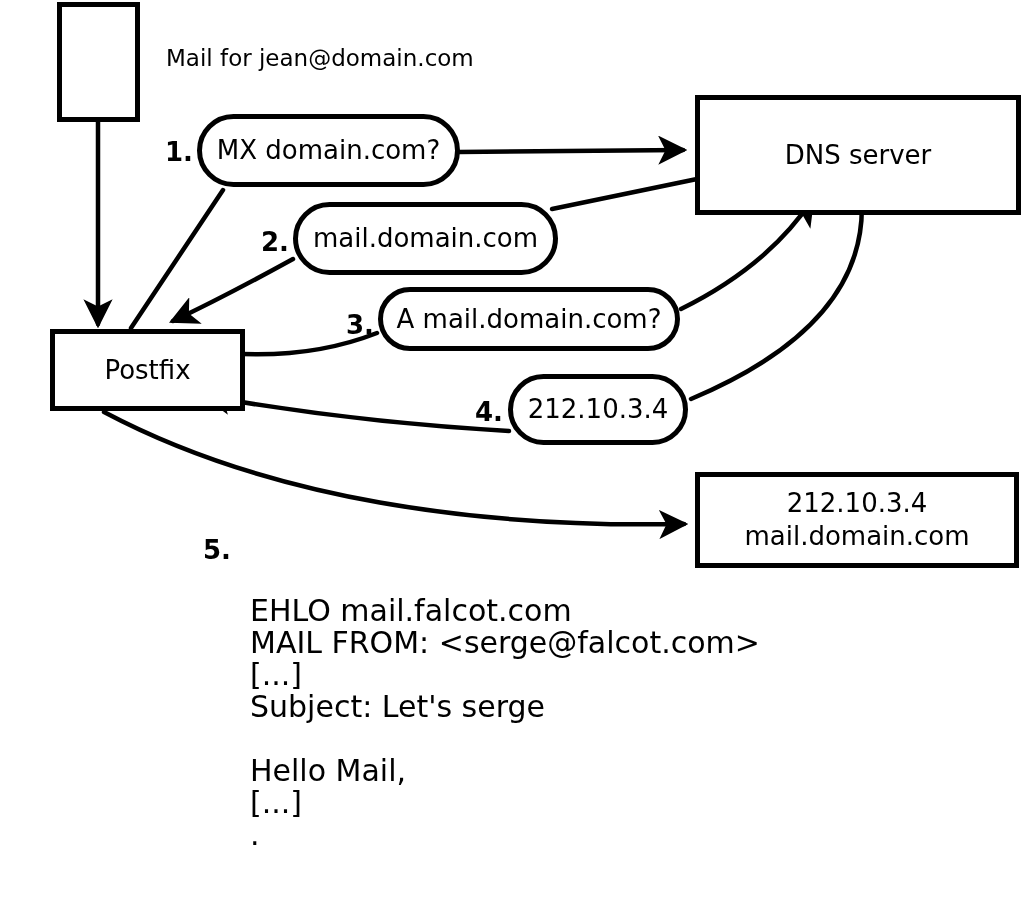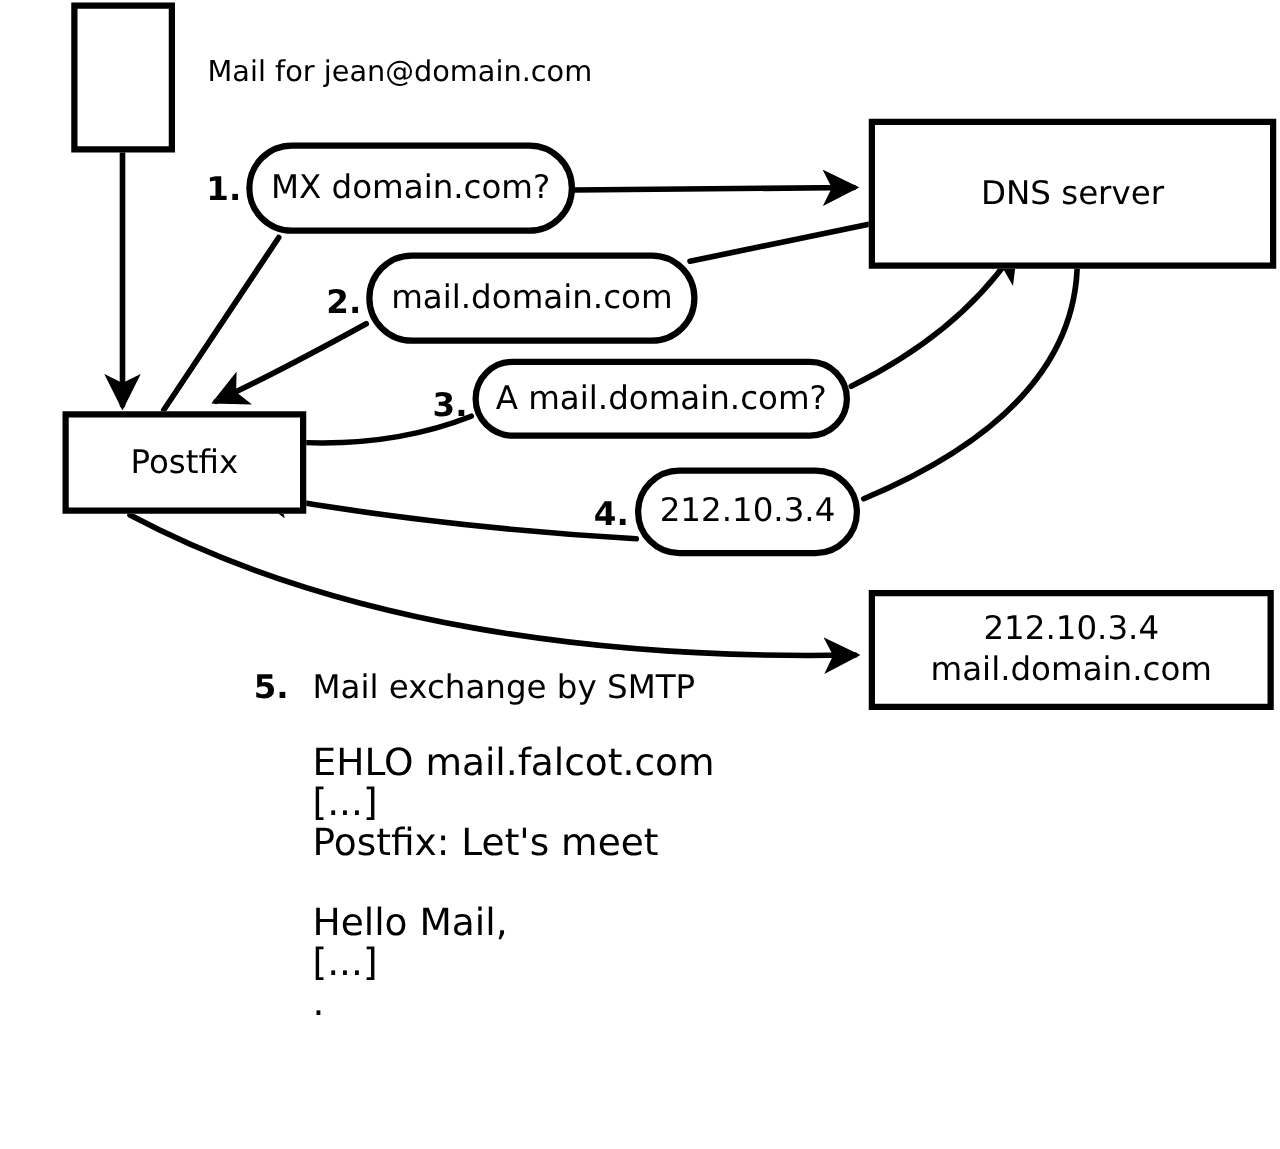--- a/index.html
+++ b/index.html
@@ -141,26 +141,26 @@
     <span>A mail.domain.com?</span>
   </div>
 
   <div class="step-num" style="left:462px; top:397px; width:41px;">4.</div>
   <div class="node pill" style="left:508px; top:374px; width:180px; height:71px;">
     <span>212.10.3.4</span>
   </div>
 
   <div id="step5-label">
     <span class="step5-num">5.</span>
-    <span class="step5-text">Mail exchange by SMTP</span>
   </div>
 
   <div id="smtp-block">
     <div class="smtp-line">EHLO mail.falcot.com</div>
+    <div class="smtp-line">MAIL FROM: &lt;serge@falcot.com&gt;</div>
     <div class="smtp-line">[...]</div>
-    <div class="smtp-line">Postfix: Let's meet</div>
+    <div class="smtp-line">Subject: Let's serge</div>
     <div class="smtp-line"></div>
     <div class="smtp-line">Hello Mail,</div>
     <div class="smtp-line">[...]</div>
     <div class="smtp-line">.</div>
   </div>
 
 </div>
 
 </body></html>

